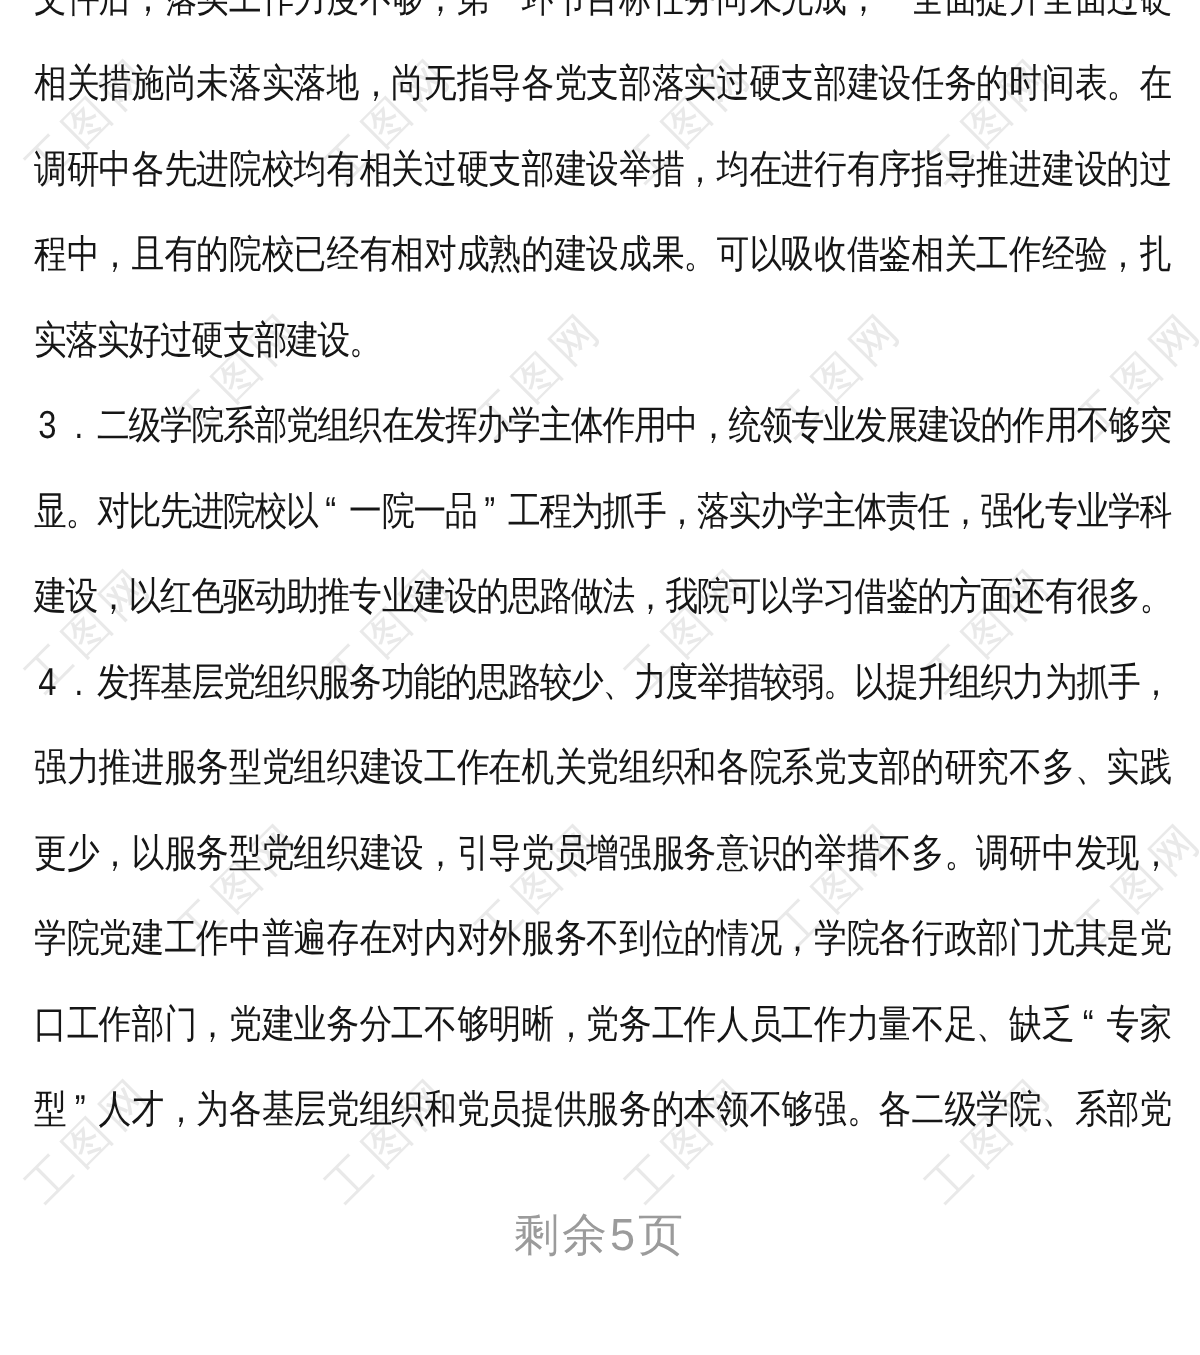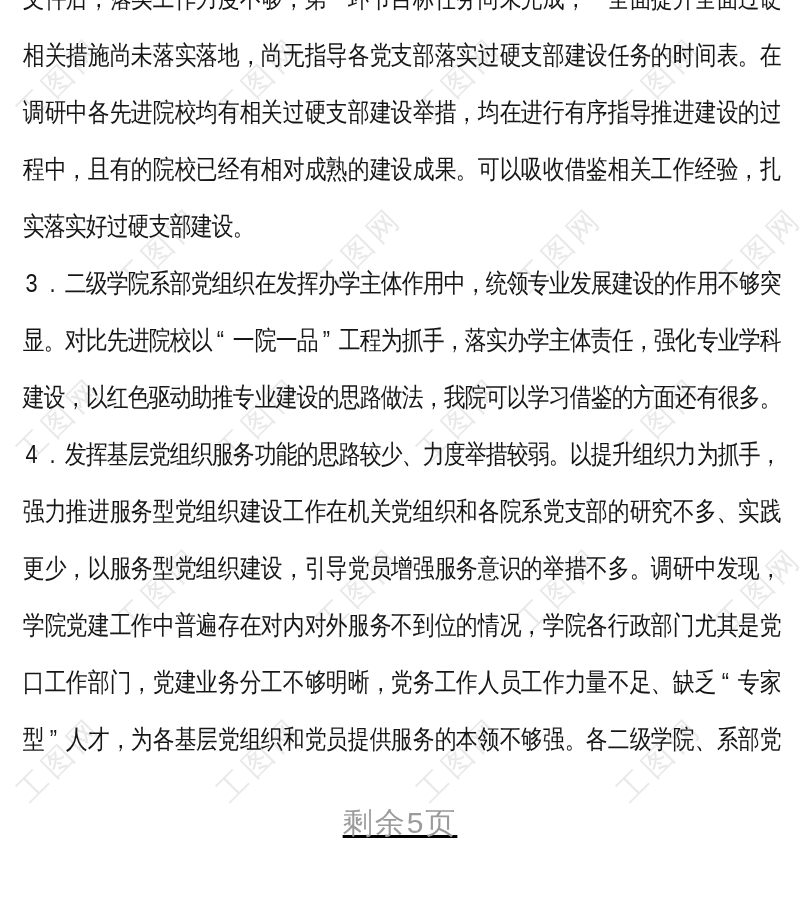--- a/index.html
+++ b/index.html
@@ -63,21 +63,20 @@
   }
   .footer {
     position: absolute;
     top: 803px;
     left: 0;
     width: 800px;
     display: flex;
     justify-content: center;
     gap: 42px;
     z-index: 1;
-    text-decoration: underline;
   }
   .footer span {
     font-size: 30px;
     letter-spacing: 2px;
     color: #9b9b9b;
   }
 </style>
 </head>
 <body>
 

